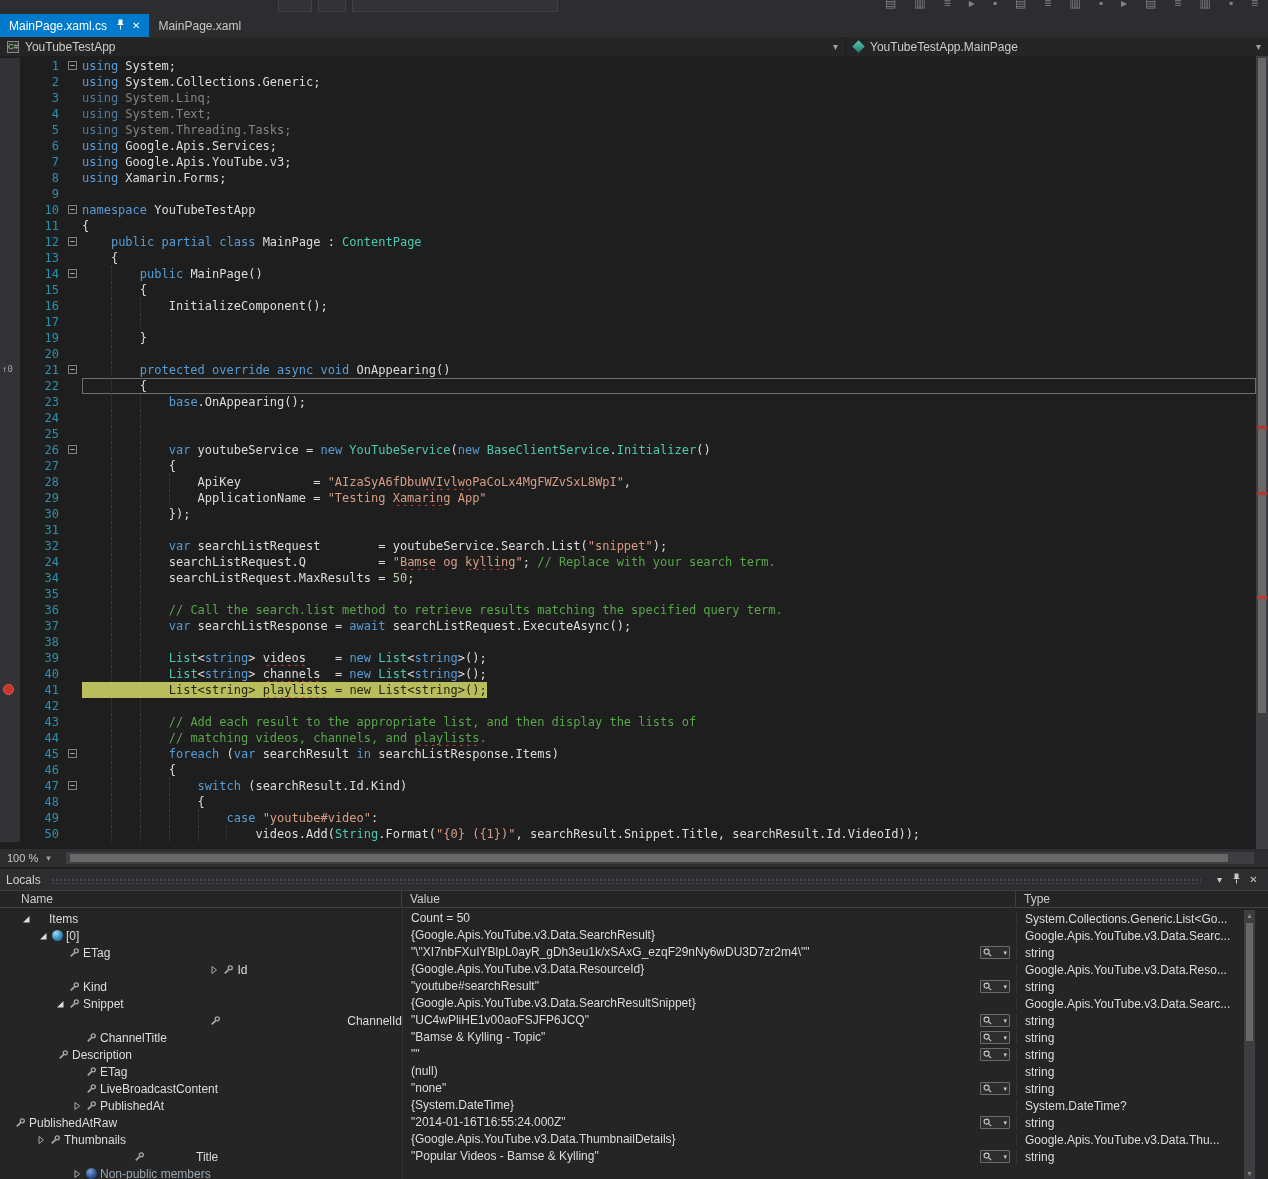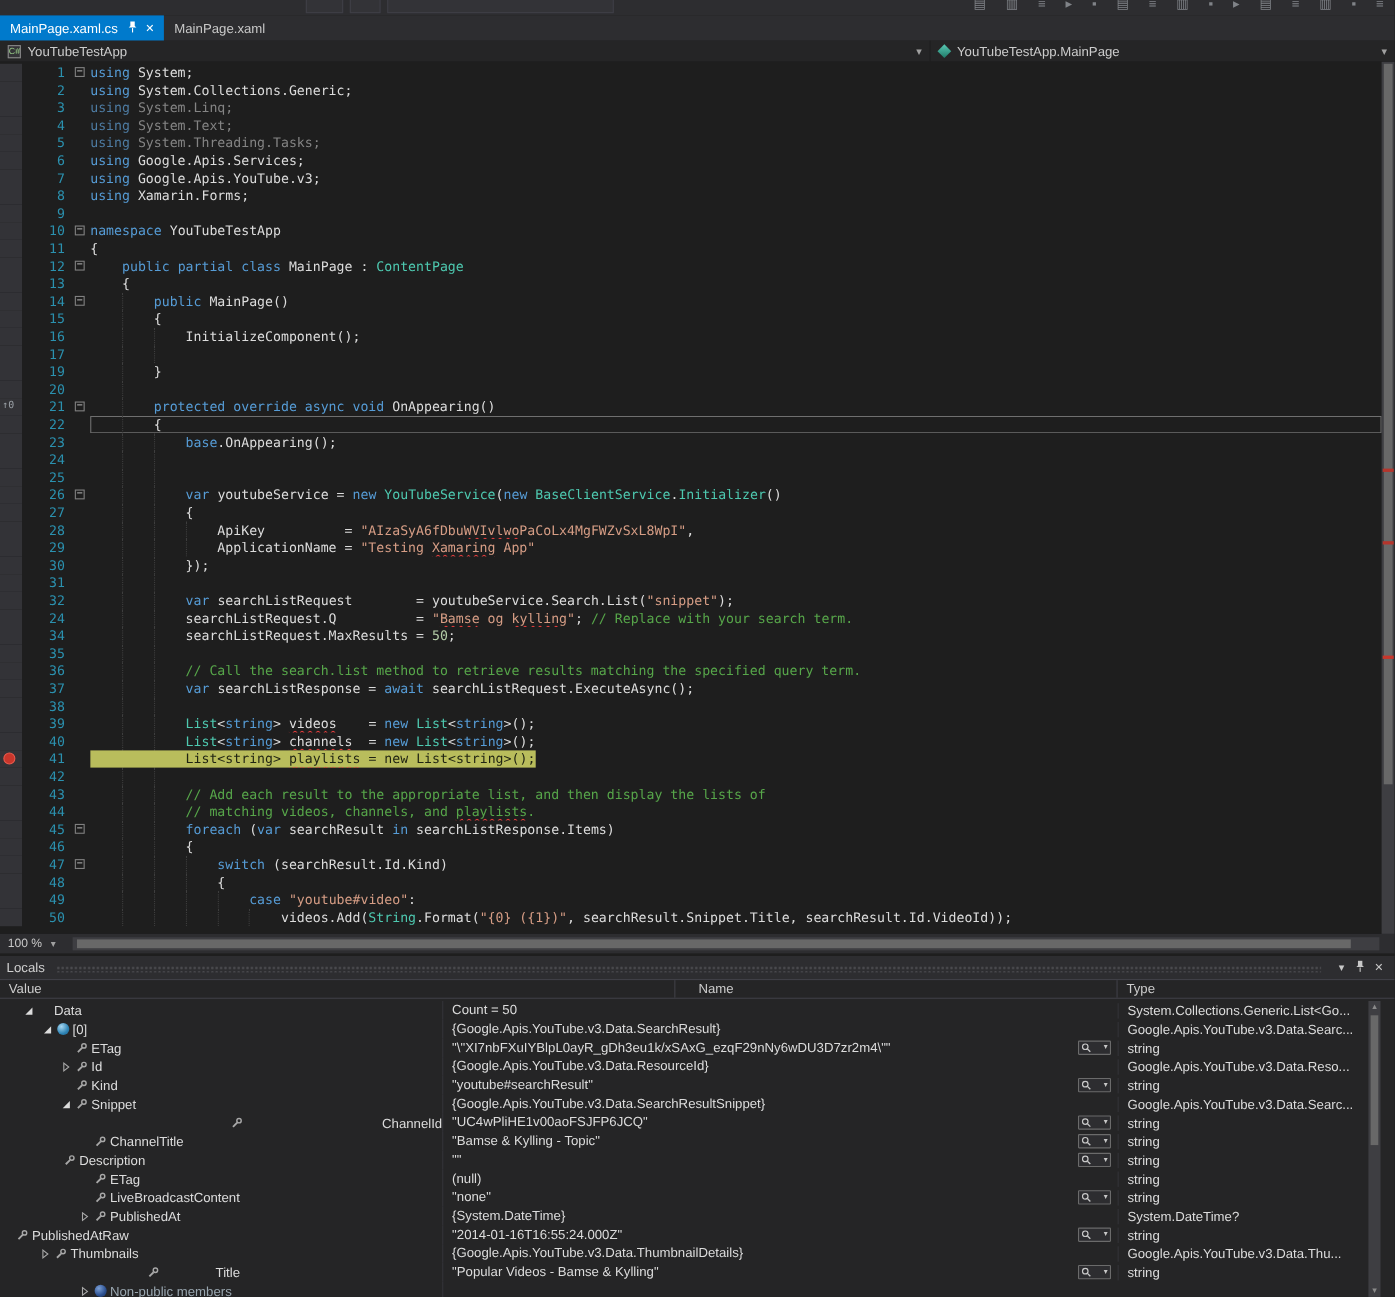--- a/index.html
+++ b/index.html
@@ -492,34 +492,34 @@
       <span class="lt-icon">▾</span>
       <span class="lt-icon">
         <svg width="9" height="11" viewBox="0 0 9 11">
             <path d="M2.5 0.5 h4 v4.2 l1.5 1.3 h-7 l1.5 -1.3 z" fill="#c8c8c8"></path>
             <rect x="4" y="6.5" width="1" height="4" fill="#c8c8c8"></rect>
           </svg>
       </span>
       <span class="lt-icon">✕</span>
     </div>
     <div class="locals-header">
+      <div class="hc name">Name</div>
       <div class="hc value">Value</div>
-      <div class="hc name">Name</div>
       <div class="hc type">Type</div>
     </div>
     <div class="locals-rows">
         <div class="lrow">
           <div class="c-name" style="padding-left: 20px;">
             <span class="tri">
               <svg width="10" height="10" viewBox="0 0 10 10">
                 <path d="M8.5 2 L8.5 8.5 L2 8.5 Z" fill="#dcdcdc"></path>
               </svg>
             </span>
             <span class="row-icon-slot"></span>
-            <span>Data</span>
+            <span>Items</span>
           </div>
           <div class="c-val"><span>Count = 50</span></div>
           <div class="c-type">System.Collections.Generic.List&lt;Go...</div>
         </div>
         <div class="lrow">
           <div class="c-name" style="padding-left: 37px;">
             <span class="tri">
               <svg width="10" height="10" viewBox="0 0 10 10">
                 <path d="M8.5 2 L8.5 8.5 L2 8.5 Z" fill="#dcdcdc"></path>
               </svg>
@@ -546,21 +546,21 @@
           <div class="c-val"><span>"\"XI7nbFXuIYBlpL0ayR_gDh3eu1k/xSAxG_ezqF29nNy6wDU3D7zr2m4\""</span><span class="mag-btn">
               <svg width="9" height="9" viewBox="0 0 9 9">
                 <circle cx="3.6" cy="3.6" r="2.5" fill="none" stroke="#c8c8c8" stroke-width="1.1"></circle>
                 <line x1="5.6" y1="5.6" x2="8.2" y2="8.2" stroke="#c8c8c8" stroke-width="1.2"></line>
               </svg>
               <span class="mchev">▾</span>
             </span></div>
           <div class="c-type">string</div>
         </div>
         <div class="lrow">
-          <div class="c-name" style="padding-left: 54px;">
+          <div class="c-name" style="padding-left: 54px; justify-content: center;">
             <span class="tri">
               <svg width="10" height="10" viewBox="0 0 10 10">
                 <path d="M3 1.5 L3 8.5 L7.5 5 Z" fill="none" stroke="#a8a8a8" stroke-width="1"></path>
               </svg>
             </span>
             <span class="row-icon-slot">
               <svg width="11" height="11" viewBox="0 0 11 11">
                 <line x1="1.8" y1="9.4" x2="5.6" y2="5.6" stroke="#a8a8a8" stroke-width="1.7"></line>
                 <circle cx="7.3" cy="3.8" r="2" fill="none" stroke="#a8a8a8" stroke-width="1.3"></circle>
               </svg>

